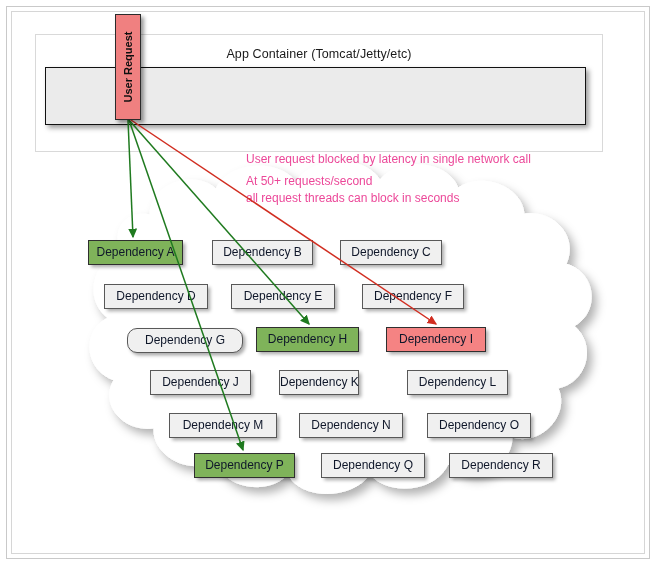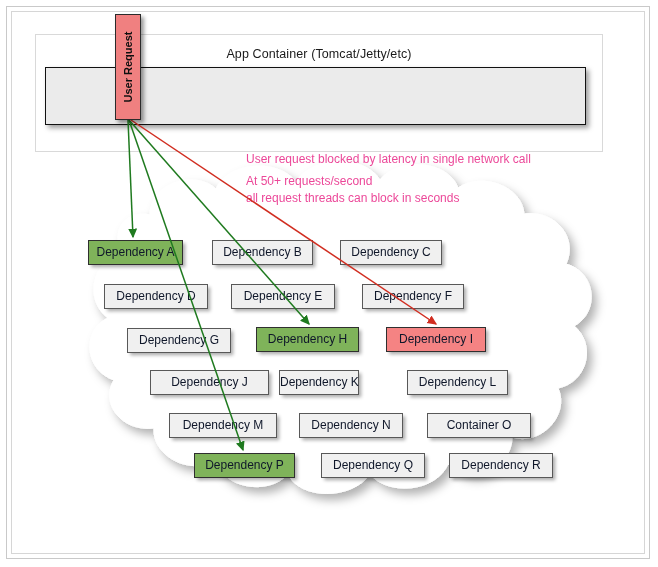--- a/index.html
+++ b/index.html
@@ -203,29 +203,29 @@
     <div class="line3">all request threads can block in seconds</div>
   </div>
 
   <div id="dep-boxes">
       <div class="dep-box state-green" style="left: 88px; top: 240px; width: 95px;"><span>Dependency A</span></div>
       <div class="dep-box" style="left: 212px; top: 240px; width: 101px;"><span>Dependency B</span></div>
       <div class="dep-box" style="left: 340px; top: 240px; width: 102px;"><span>Dependency C</span></div>
       <div class="dep-box" style="left: 104px; top: 284px; width: 104px;"><span>Dependency D</span></div>
       <div class="dep-box" style="left: 231px; top: 284px; width: 104px;"><span>Dependency E</span></div>
       <div class="dep-box" style="left: 362px; top: 284px; width: 102px;"><span>Dependency F</span></div>
-      <div class="dep-box" style="left: 127px; top: 328px; width: 104px;"><span>Dependency G</span></div>
+      <div class="dep-box" style="left: 127px; top: 328px; width: 116px; border-radius: 10px;"><span>Dependency G</span></div>
       <div class="dep-box state-green" style="left: 256px; top: 327px; width: 103px;"><span>Dependency H</span></div>
       <div class="dep-box state-red" style="left: 386px; top: 327px; width: 100px;"><span>Dependency I</span></div>
-      <div class="dep-box" style="left: 150px; top: 370px; width: 119px;"><span>Dependency J</span></div>
+      <div class="dep-box" style="left: 150px; top: 370px; width: 101px;"><span>Dependency J</span></div>
       <div class="dep-box" style="left: 279px; top: 370px; width: 80px;"><span>Dependency K</span></div>
       <div class="dep-box" style="left: 407px; top: 370px; width: 101px;"><span>Dependency L</span></div>
       <div class="dep-box" style="left: 169px; top: 413px; width: 108px;"><span>Dependency M</span></div>
       <div class="dep-box" style="left: 299px; top: 413px; width: 104px;"><span>Dependency N</span></div>
-      <div class="dep-box" style="left: 427px; top: 413px; width: 104px;"><span>Container O</span></div>
+      <div class="dep-box" style="left: 427px; top: 413px; width: 104px;"><span>Dependency O</span></div>
       <div class="dep-box state-green" style="left: 194px; top: 453px; width: 101px;"><span>Dependency P</span></div>
       <div class="dep-box" style="left: 321px; top: 453px; width: 104px;"><span>Dependency Q</span></div>
       <div class="dep-box" style="left: 449px; top: 453px; width: 104px;"><span>Dependency R</span></div>
     </div>
 
   <svg id="arrow-layer" viewBox="0 0 658 567" xmlns="http://www.w3.org/2000/svg">
     <defs>
       <marker id="headGreen" markerWidth="7" markerHeight="7" refX="5.6" refY="3" orient="auto">
         <path d="M0,0 L6.5,3 L0,6 z" fill="#1f7a1f"></path>
       </marker>

